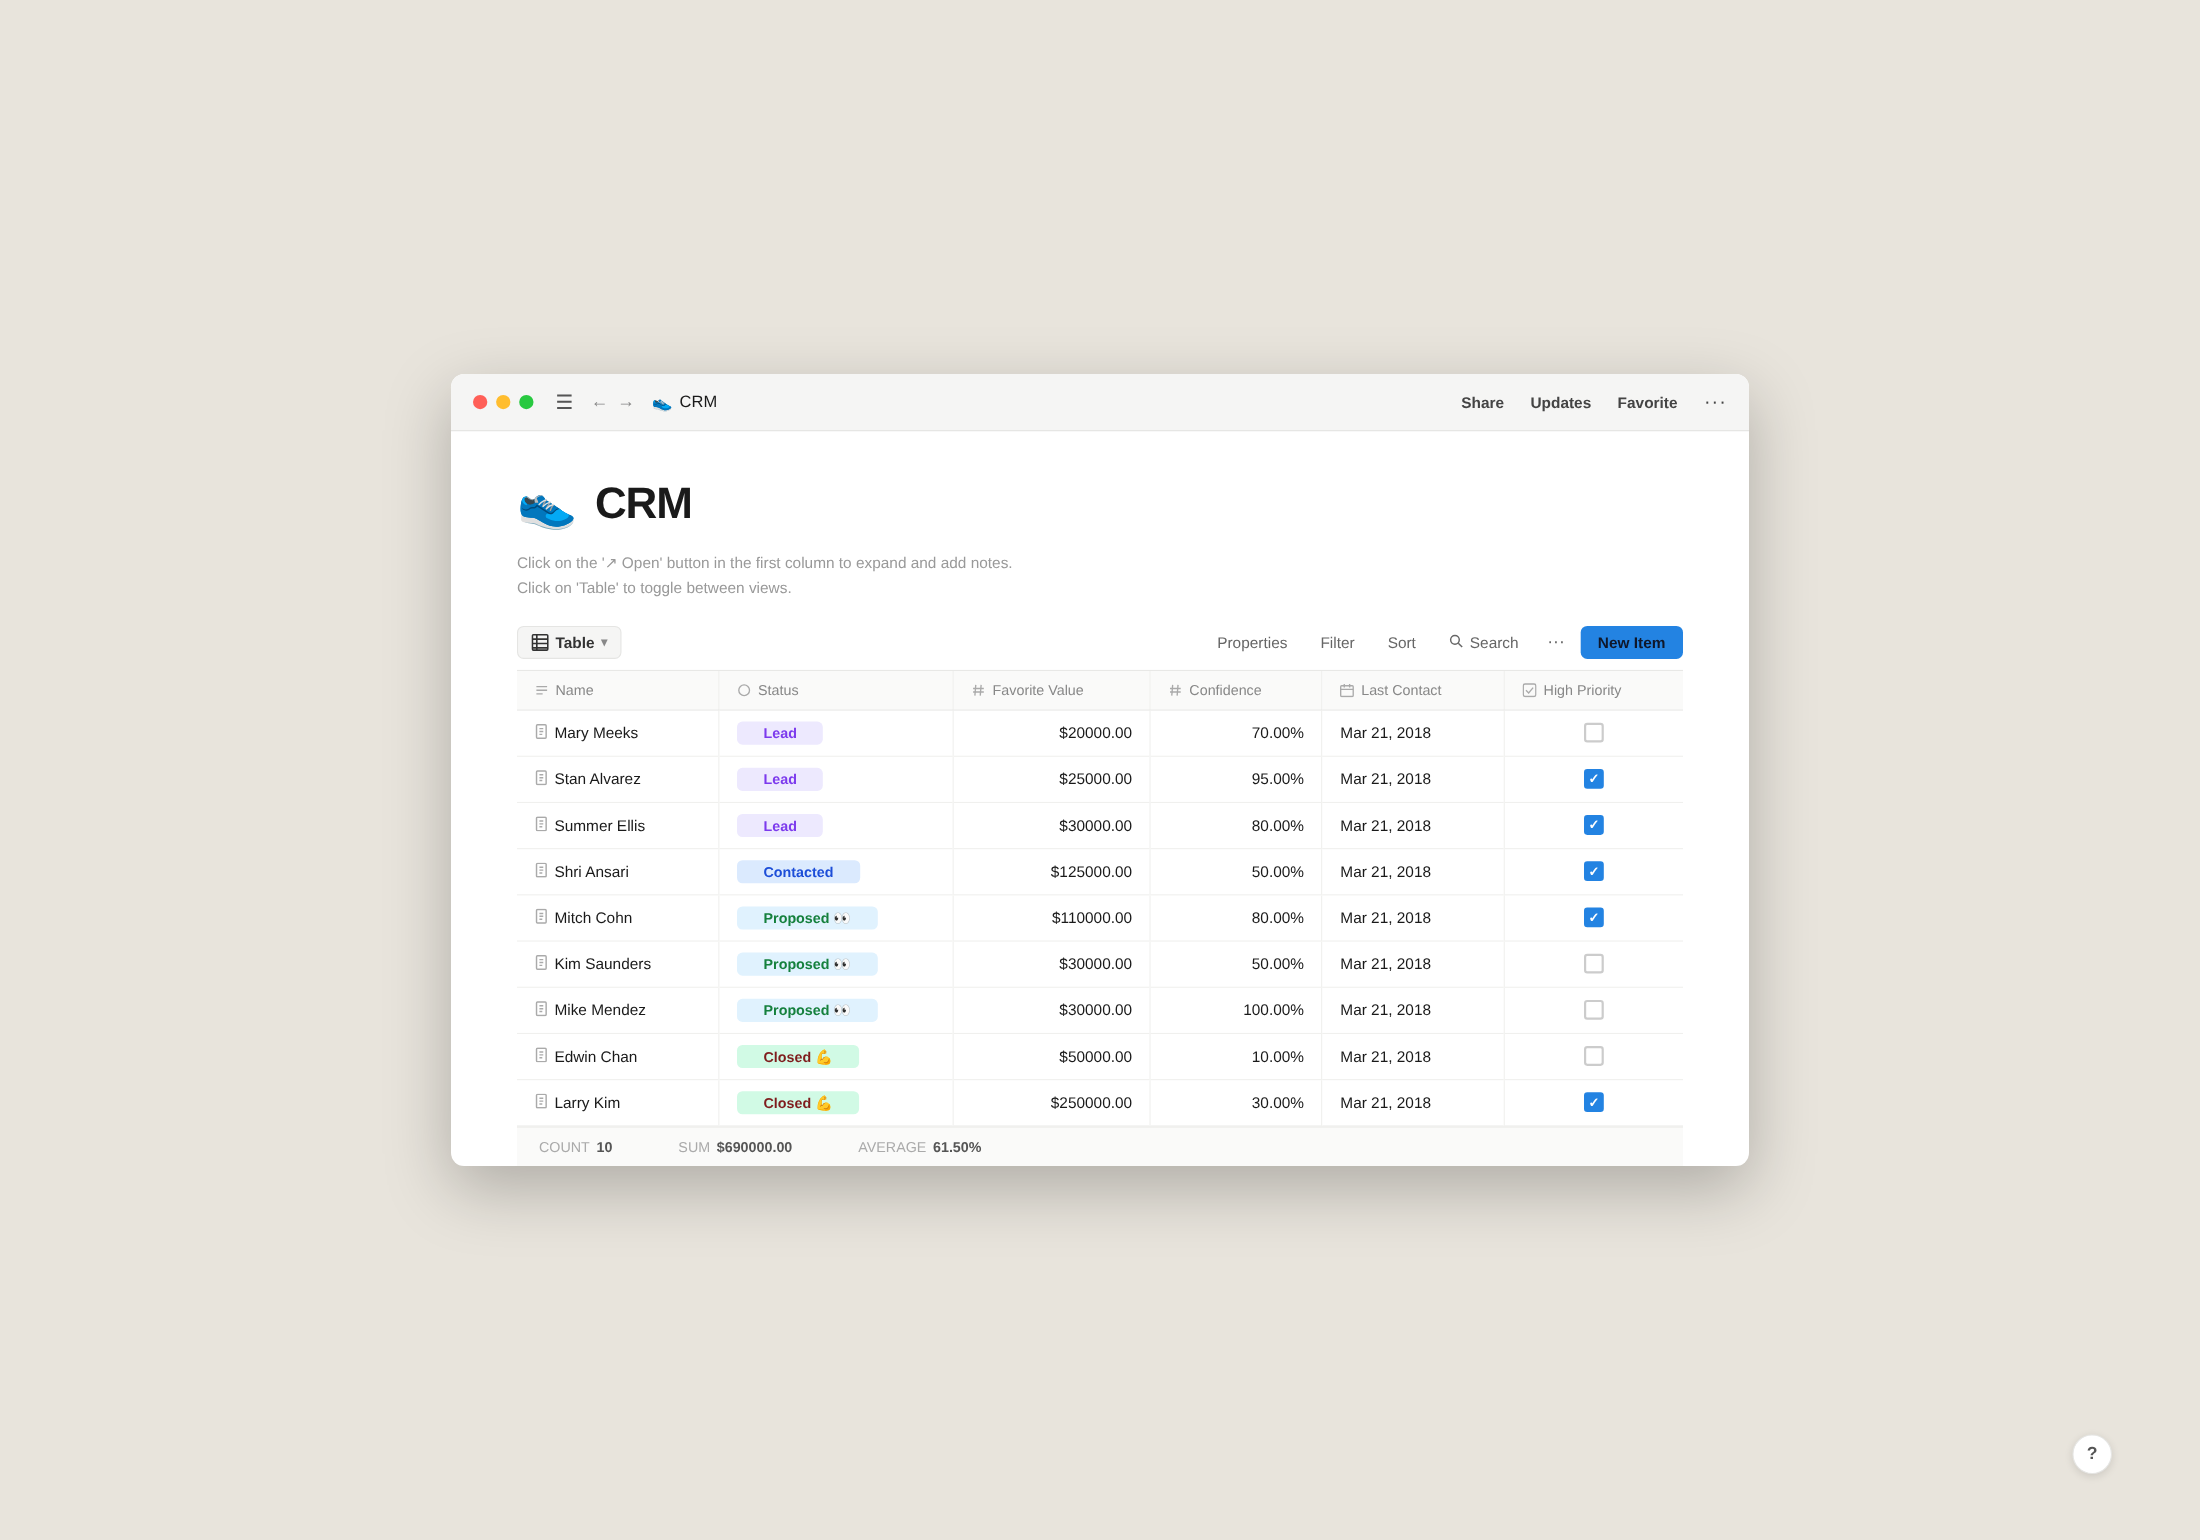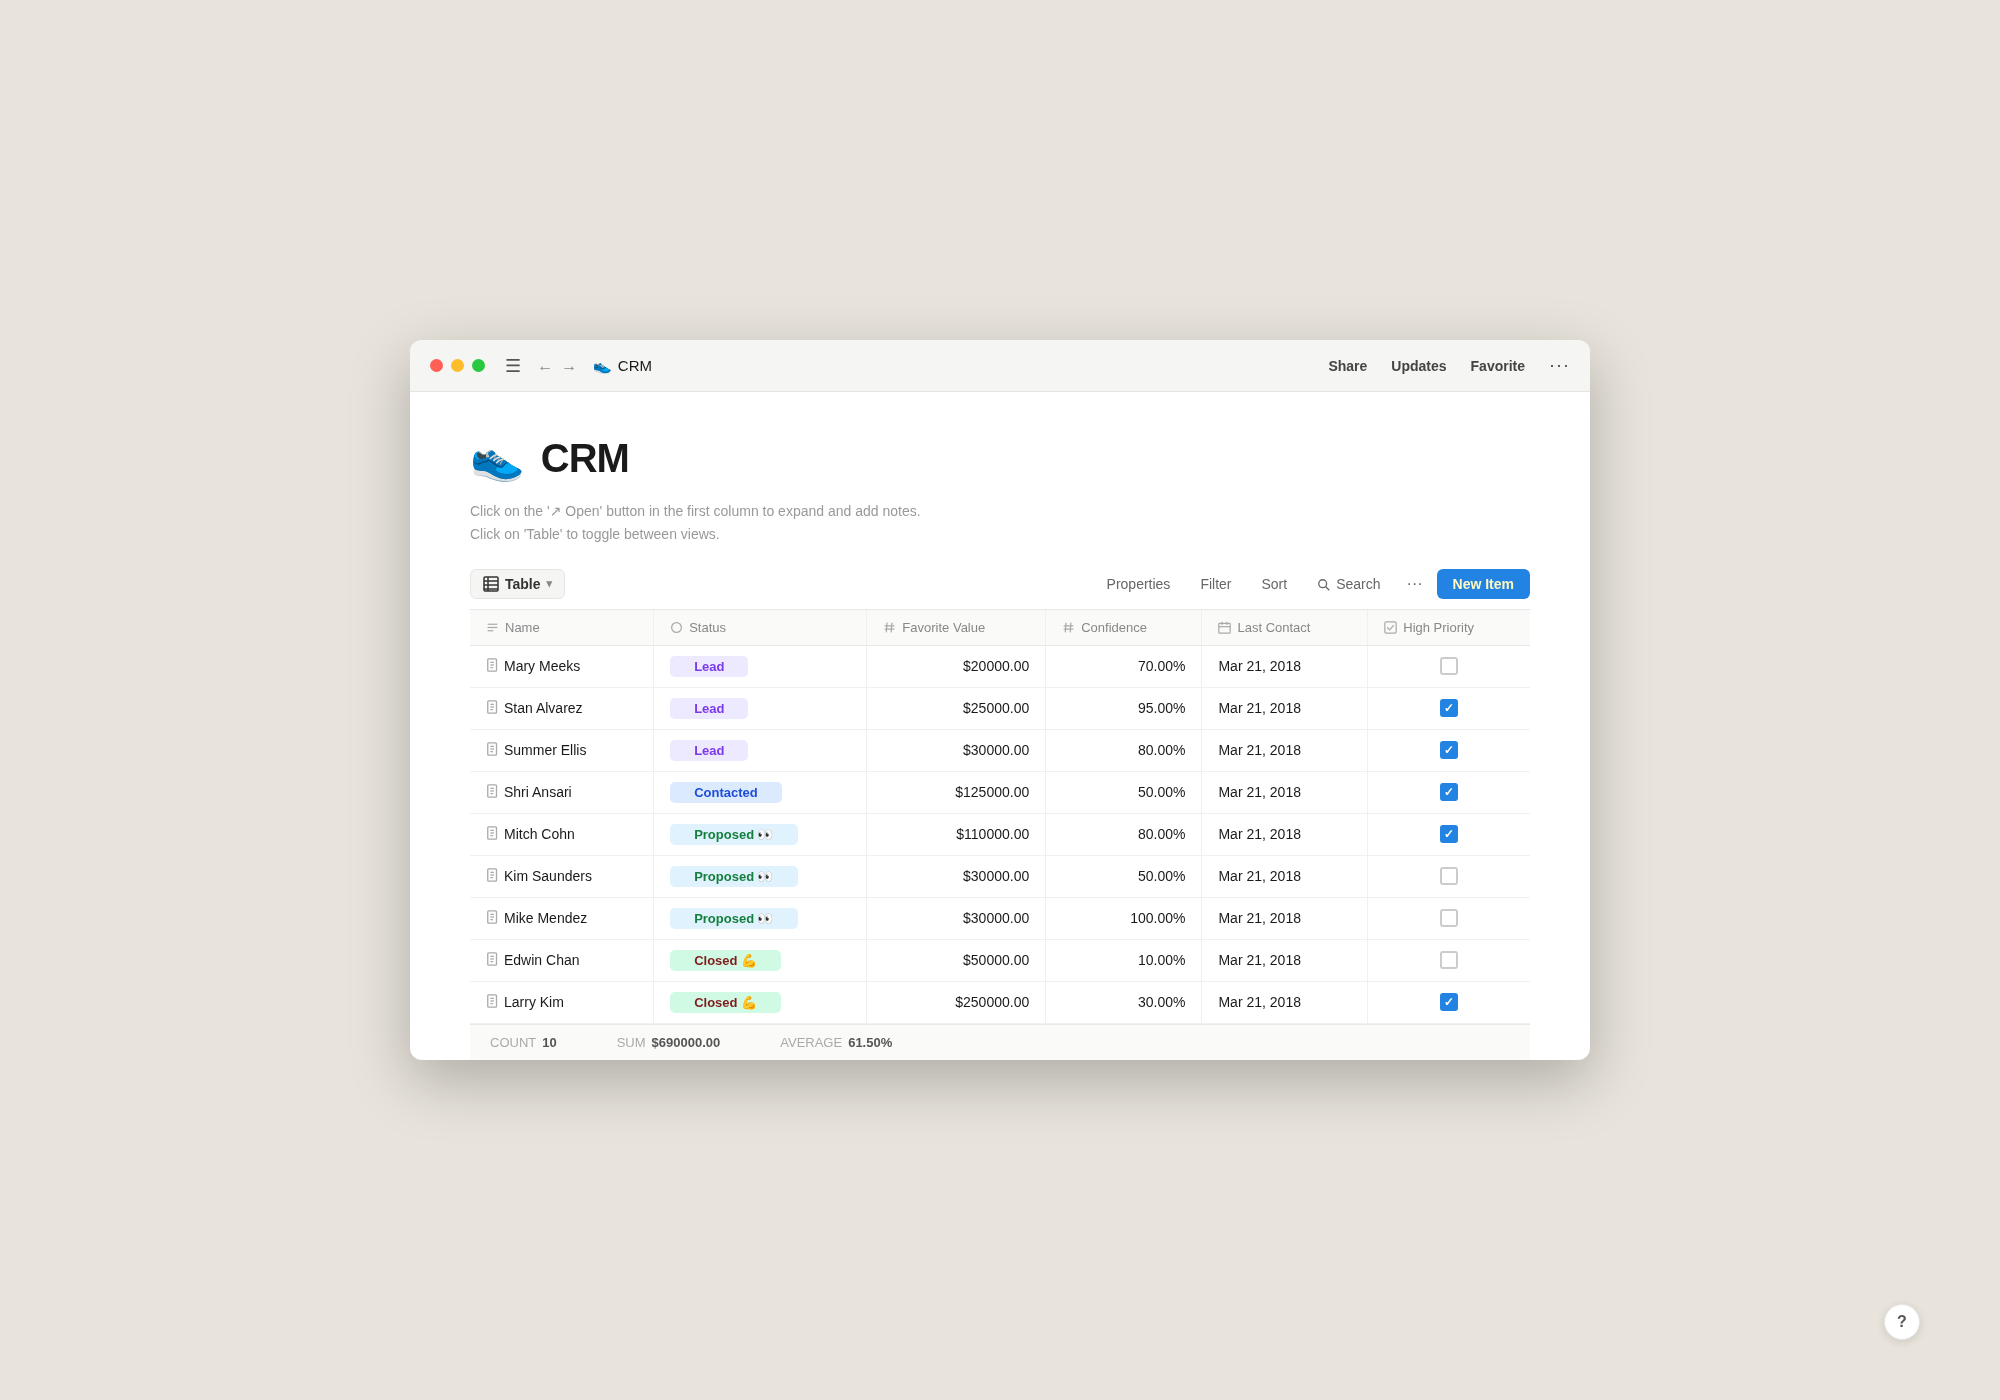--- a/index.html
+++ b/index.html
@@ -124,38 +124,38 @@
       padding: 6px 12px;
       font-size: 14px;
       font-weight: 700;
       color: #333;
       cursor: pointer;
     }
     .toolbar-view svg { width: 16px; height: 16px; }
     .toolbar-spacer { flex: 1; }
     .toolbar-action {
       display: flex;
-      align-items: flex-end;
+      align-items: flex-start;
       gap: 5px;
       padding: 6px 12px;
       font-size: 14px;
       color: #666;
       cursor: pointer;
       border-radius: 6px;
     }
     .toolbar-action svg { width: 14px; height: 14px; }
     .toolbar-dots {
       padding: 6px 8px;
       font-size: 16px;
       color: #666;
       cursor: pointer;
     }
     .btn-new-item {
       background: #2383e2;
-      color: #fef9c3;
+      color: #0f172a;
       border: none;
       border-radius: 6px;
       padding: 7px 16px;
       font-size: 14px;
       font-weight: 600;
       cursor: pointer;
     }
 
     
     .table-container {

